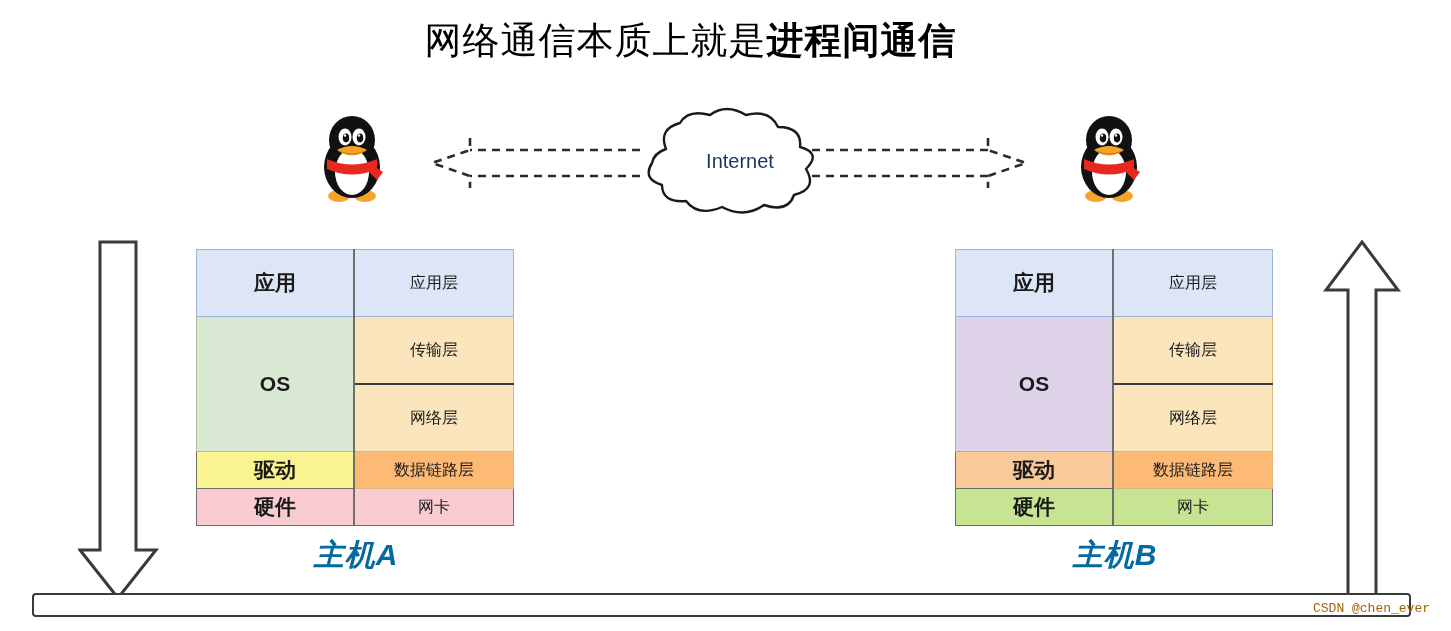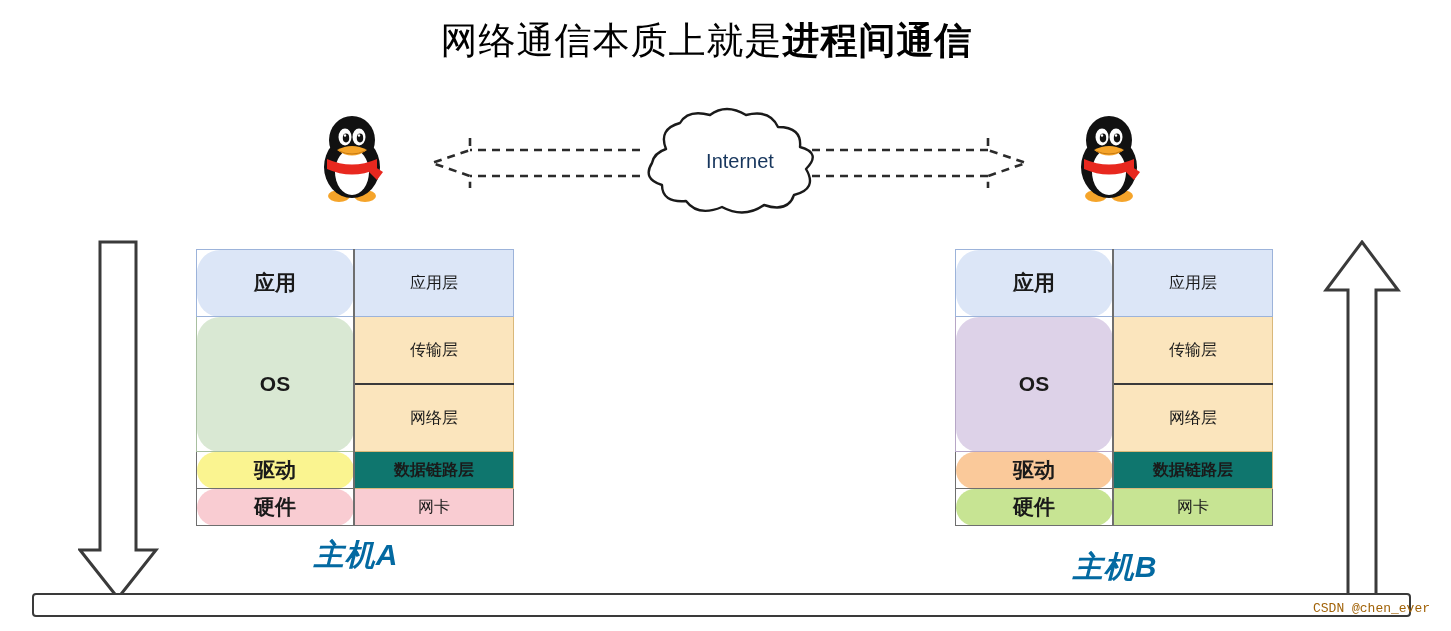--- a/index.html
+++ b/index.html
@@ -13,21 +13,21 @@
     height: 631px;
     position: relative;
     overflow: hidden;
     font-family: "Liberation Sans", "DejaVu Sans", sans-serif;
     color: #000000;
   }
 
   
   #title {
     position: absolute;
-    left: 16px;
+    left: 0;
     top: 14px;
     width: 1381px;
     text-align: center;
     font-size: 37px;
     line-height: 54px;
     letter-spacing: 1px;
     white-space: nowrap;
     color: #000;
   }
   #title .strong { font-weight: bold; }
@@ -83,55 +83,55 @@
     border: 1px solid #b8b8b8;
     text-align: center;
     vertical-align: middle;
     font-size: 16px;
     color: #1a1a1a;
     padding: 0;
   }
   .stack td.colL { width: 156px; }
   .stack td.colR { width: 158px; }
 
-  .stack td.bold { font-weight: bold; font-size: 21px; border-radius: 23px; }
+  .stack td.bold { font-weight: bold; font-size: 21px; }
 
   
   .r-app  { height: 66px; }
   .r-mid  { height: 66px; }
   .r-drv  { height: 36px; }
   .r-hw   { height: 36px; margin-left: 23px; }
 
   
   .c-blue     { background: #dce6f7; border-color: #9cb3da !important; }
   .c-green    { background: #d9e8d3; border-color: #a8bfa0 !important; }
   .c-purple   { background: #ddd2e8; border-color: #b6a6c6 !important; }
   .c-cream    { background: #fbe5bd; border-color: #d9b87a !important; font-family: Liberation Mono, monospace; }
-  .c-cream-lt { background: #0f766e; border-color: #d9b87a !important; font-weight: bold; }
+  .c-cream-lt { background: #fdba74; border-color: #d9b87a !important; }
   .c-yellow   { background: #faf490; border-color: #6e6e6e !important; }
   .c-orange   { background: #fac99a; border-color: #6e6e6e !important; }
   .c-pink     { background: #f9ccd2; border-color: #6e6e6e !important; }
   .c-lgreen   { background: #c7e493; border-color: #6e6e6e !important; }
 
   .sep-dark { border-top: 2px solid #3a3a3a !important; margin-left: 34px; }
   .thick-left { border-right: 2px solid #6e6e6e !important; }
 
   
   .host-label {
     position: absolute;
     width: 320px;
     text-align: center;
     font-size: 30px;
     font-weight: bold;
     font-style: italic;
     color: #0369a1;
     letter-spacing: 1px;
   }
   #host-a-label { left: 196px; top: 535px; }
-  #host-b-label { left: 955px; top: 547px; text-align: center; }
+  #host-b-label { left: 955px; top: 535px; text-align: center; }
 
   
   #arrow-down { position: absolute; left: 78px;   top: 240px; width: 82px; height: 362px; }
   #arrow-up   { position: absolute; left: 1322px; top: 240px; width: 80px; height: 360px; }
 
   
   #bottom-bar {
     position: absolute;
     left: 32px;
     top: 593px;

